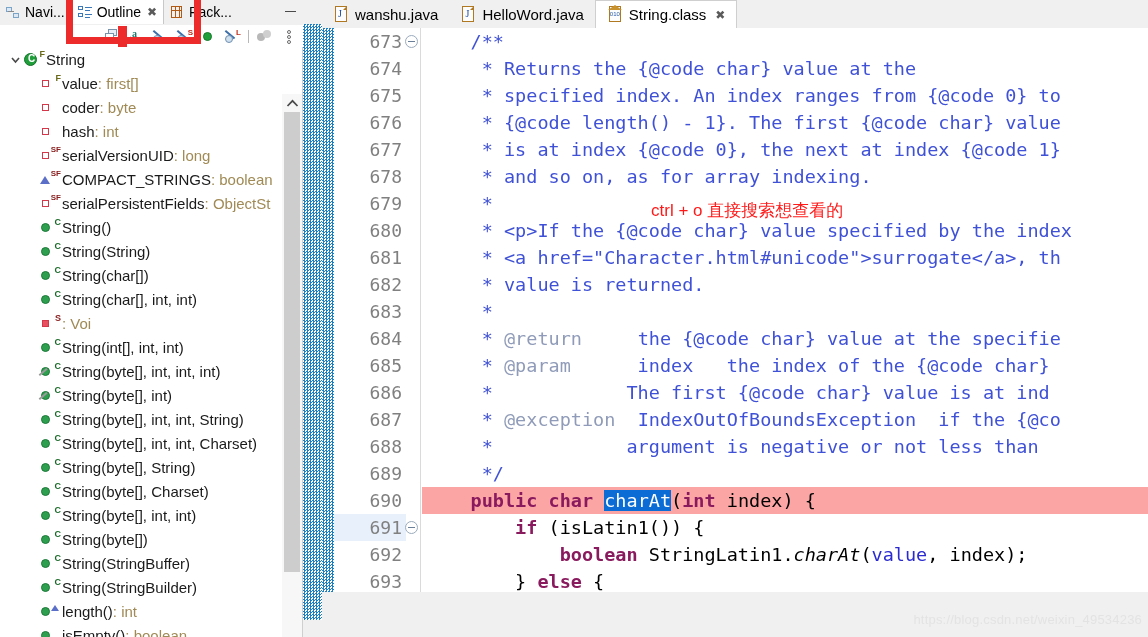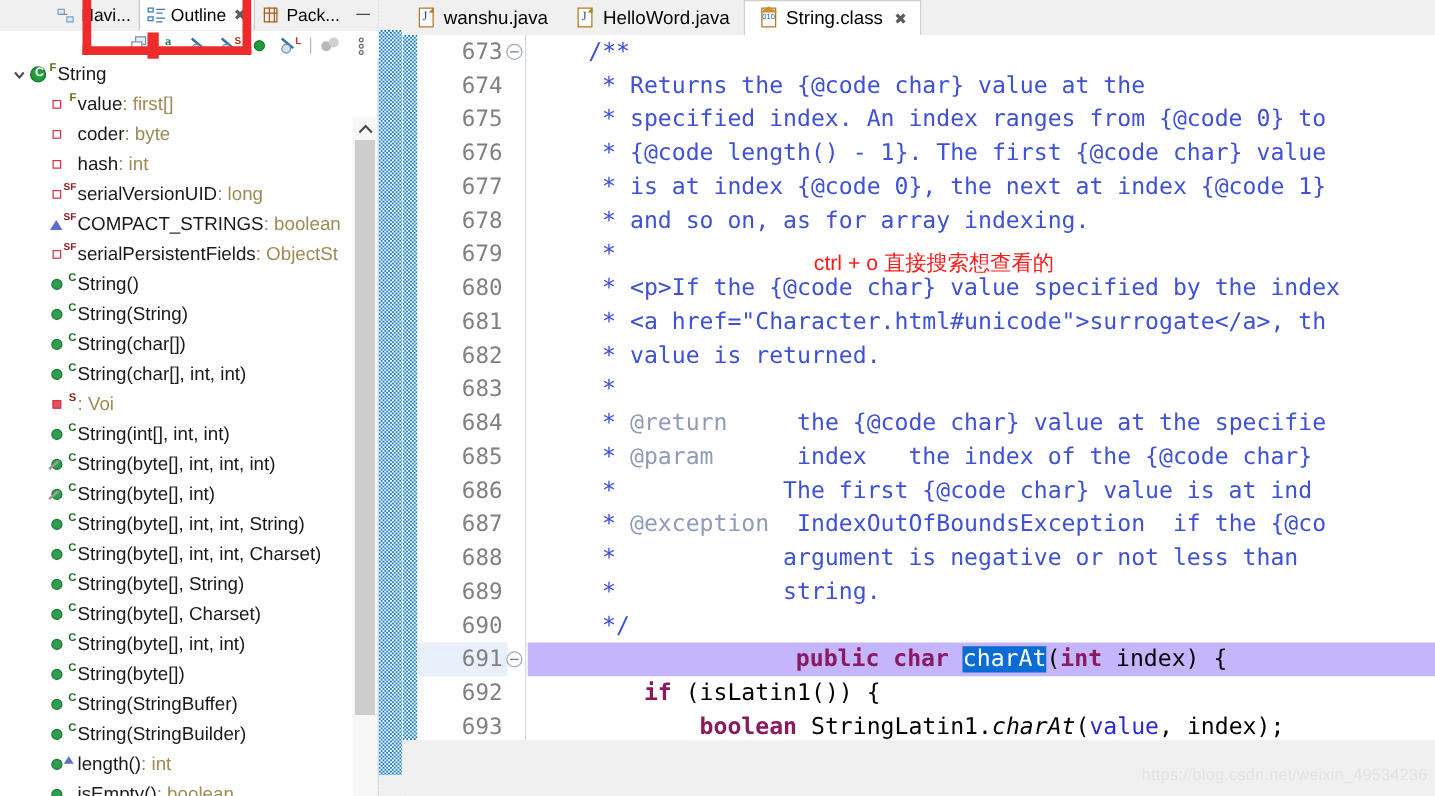--- a/index.html
+++ b/index.html
@@ -14,21 +14,21 @@
   
   #left-panel {
     position: absolute; left: 0; top: 0;
     width: 322px; height: 637px;
     background: #f0f0f0;
   }
   #view-tabbar {
     position: absolute; left: 0; top: 0;
     width: 322px; height: 24px;
     background: #f0f0f0;
-    display: flex; align-items: flex-end; padding-left: 40px;
+    display: flex; align-items: flex-end;
   }
   .view-tab {
     height: 24px; display: flex; align-items: center;
     padding: 0 6px 0 5px; gap: 4px;
     font-size: 14px; color: #000;
     white-space: nowrap;
   }
   .view-tab.active {
     background: #ffffff;
     border-top: 1px solid #c8c8c8;
@@ -196,21 +196,21 @@
 
   #code-area {
     position:absolute; left:100px; top:0; right:0; height:575px;
     background:#ffffff; overflow:hidden;
   }
   .cl {
     height:27px; line-height:27px; white-space:pre;
     font-family:"DejaVu Sans Mono", monospace; font-size:18.5px;
     color:#3f51d6; padding-left:4px;
   }
-  .cl.hl { background:#c4b5fd;text-align:center; }
+  .cl.hl { background:#fca5a5; }
   .jdoc { color:#3f51d6; }
   .jtag { color:#8f9bb8; }
   .kw { color:#8a1a5e; font-weight:bold; }
   .plain { color:#000000; }
   .ital { font-style:italic; color:#000000; }
   .param { color:#2a2ad0; }
   .sel-token { background:#0a6cd4; color:#ffffff; }
 
   #h-scroll {
     position:absolute; left:84px; top:575px; width:742px; height:17px;
@@ -626,21 +626,20 @@
           <div class="cl"><span class="jdoc">     *</span></div>
           <div class="cl"><span class="jdoc">     * &lt;p&gt;If the {@code char} value specified by the index</span></div>
           <div class="cl"><span class="jdoc">     * &lt;a href="Character.html#unicode"&gt;surrogate&lt;/a&gt;, th</span></div>
           <div class="cl"><span class="jdoc">     * value is returned.</span></div>
           <div class="cl"><span class="jdoc">     *</span></div>
           <div class="cl"><span class="jdoc">     * </span><span class="jtag">@return</span><span class="jdoc">     the {@code char} value at the specifie</span></div>
           <div class="cl"><span class="jdoc">     * </span><span class="jtag">@param</span><span class="jdoc">      index   the index of the {@code char}</span></div>
           <div class="cl"><span class="jdoc">     *            The first {@code char} value is at ind</span></div>
           <div class="cl"><span class="jdoc">     * </span><span class="jtag">@exception</span><span class="jdoc">  IndexOutOfBoundsException  if the {@co</span></div>
           <div class="cl"><span class="jdoc">     *            argument is negative or not less than </span></div>
-          <div class="cl"><span class="jdoc">     *            string.</span></div>
           <div class="cl"><span class="jdoc">     */</span></div>
           <div class="cl hl"><span class="plain">    </span><span class="kw">public char </span><span class="sel-token">charAt</span><span class="plain">(</span><span class="kw">int</span><span class="plain"> index) {</span></div>
           <div class="cl"><span class="plain">        </span><span class="kw">if</span><span class="plain"> (isLatin1()) {</span></div>
           <div class="cl"><span class="plain">            </span><span class="kw">boolean</span><span class="plain"> StringLatin1.</span><span class="ital">charAt</span><span class="plain">(</span><span class="param">value</span><span class="plain">, index);</span></div>
           <div class="cl"><span class="plain">        } </span><span class="kw">else</span><span class="plain"> {</span></div>
         </div>
       <div id="ed-left-strip"></div>
       <div id="h-scroll">
         <span class="lf">‹</span>
       </div>

